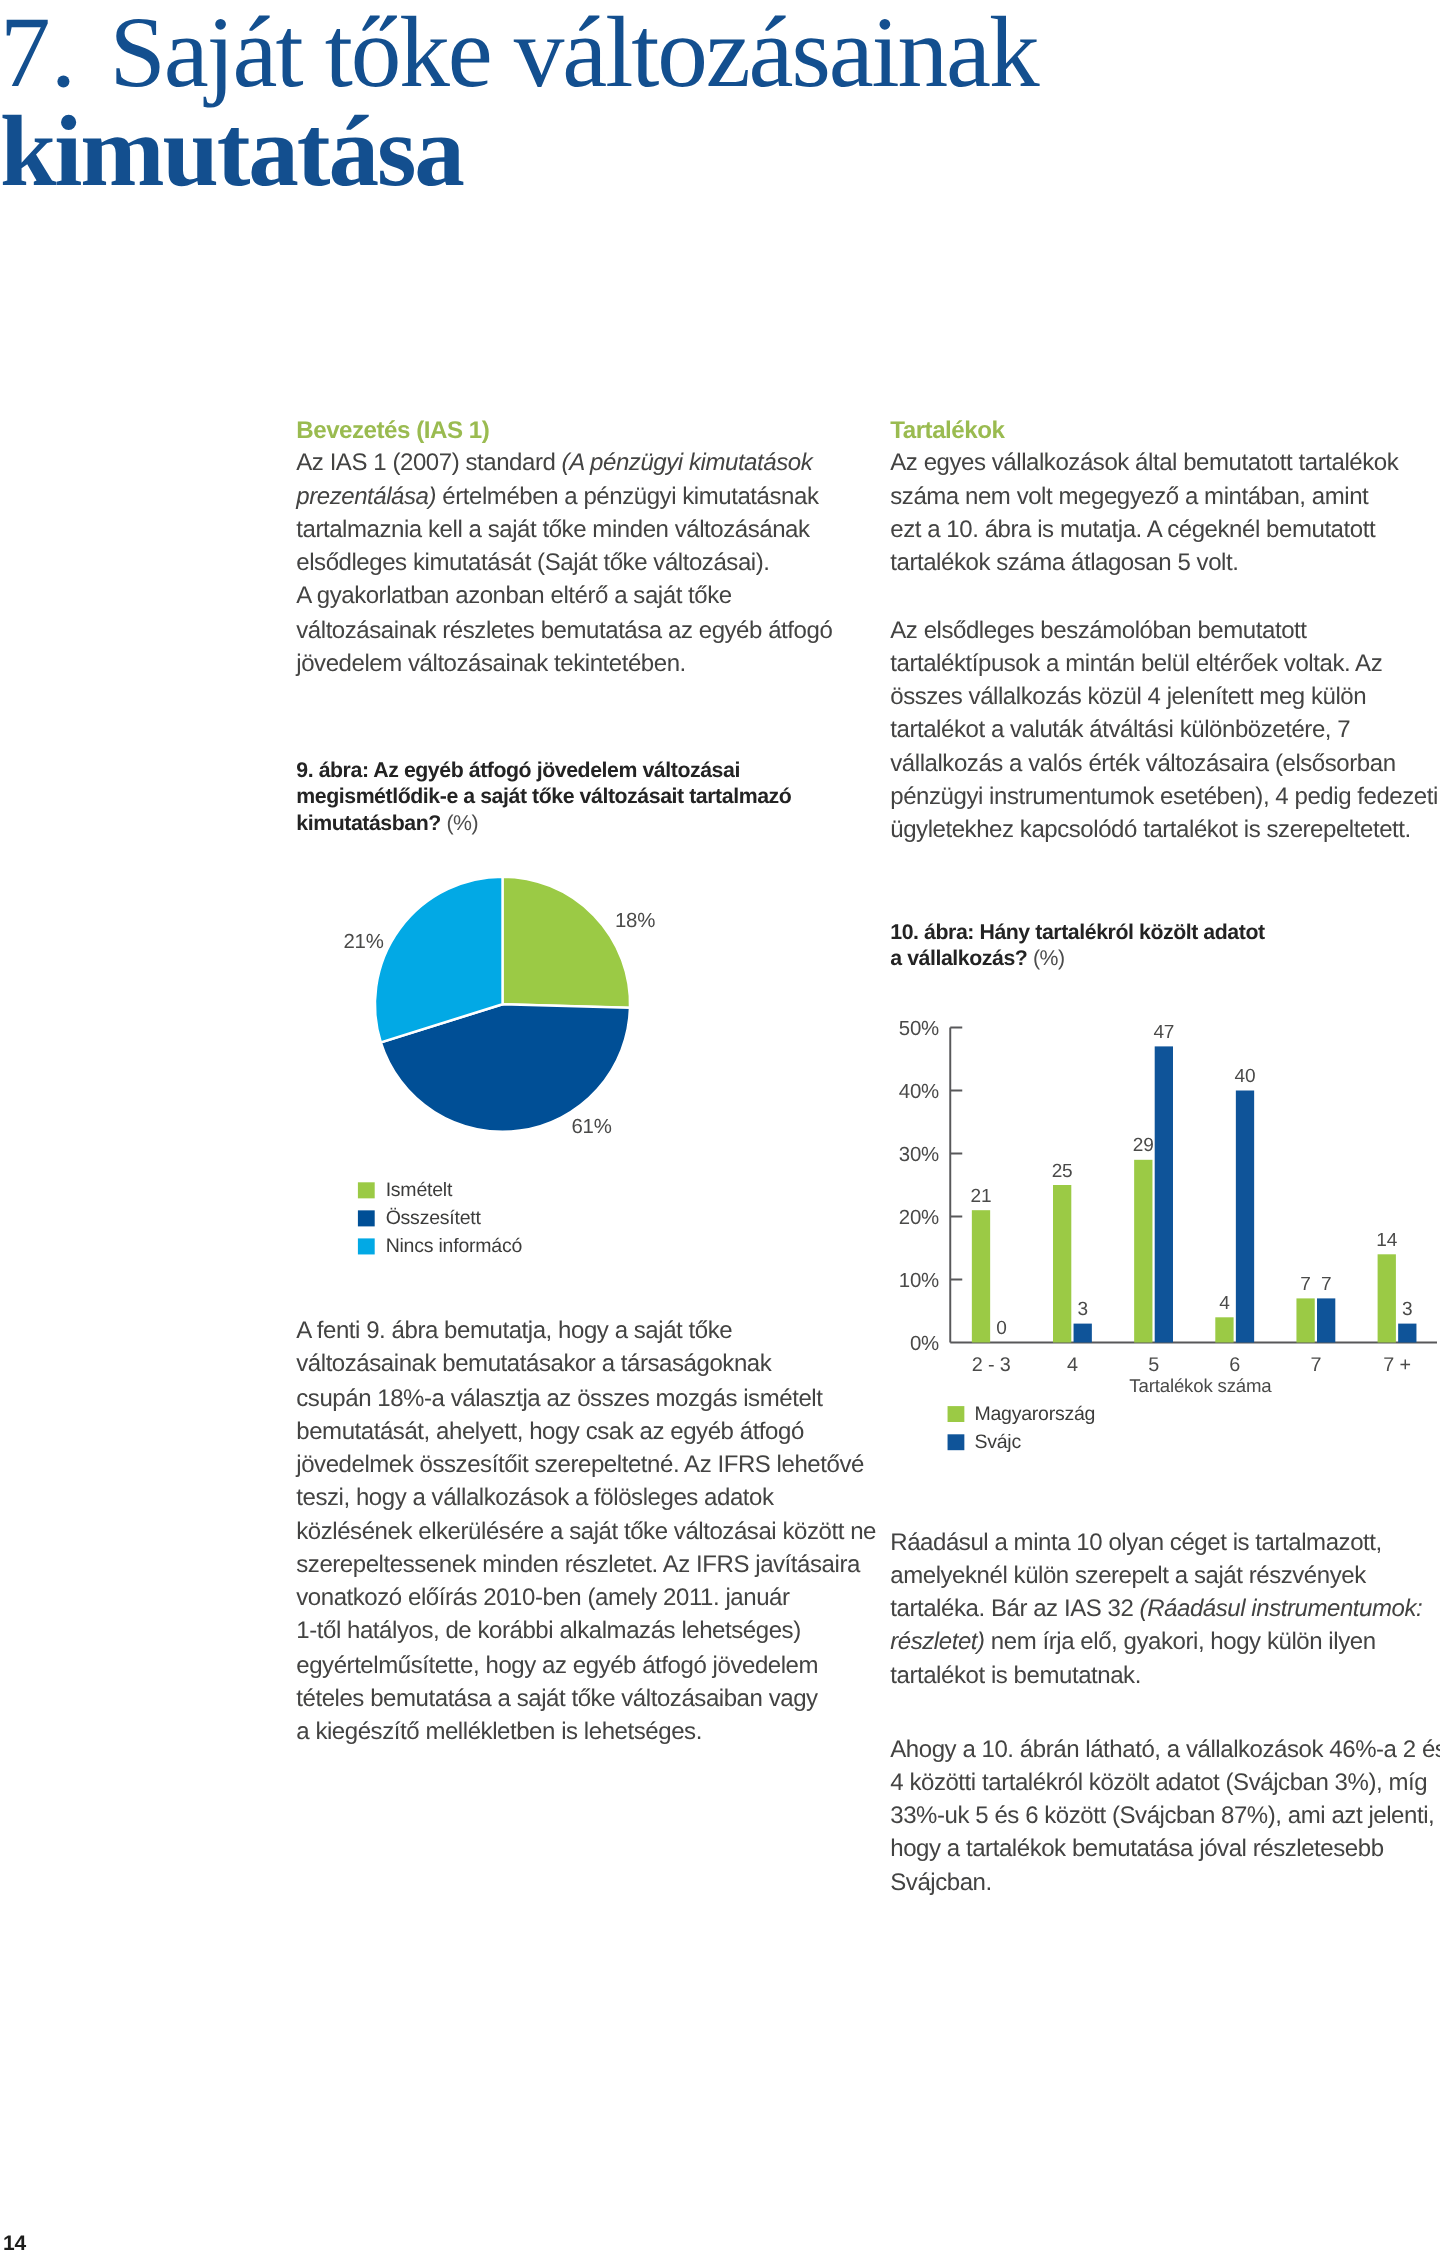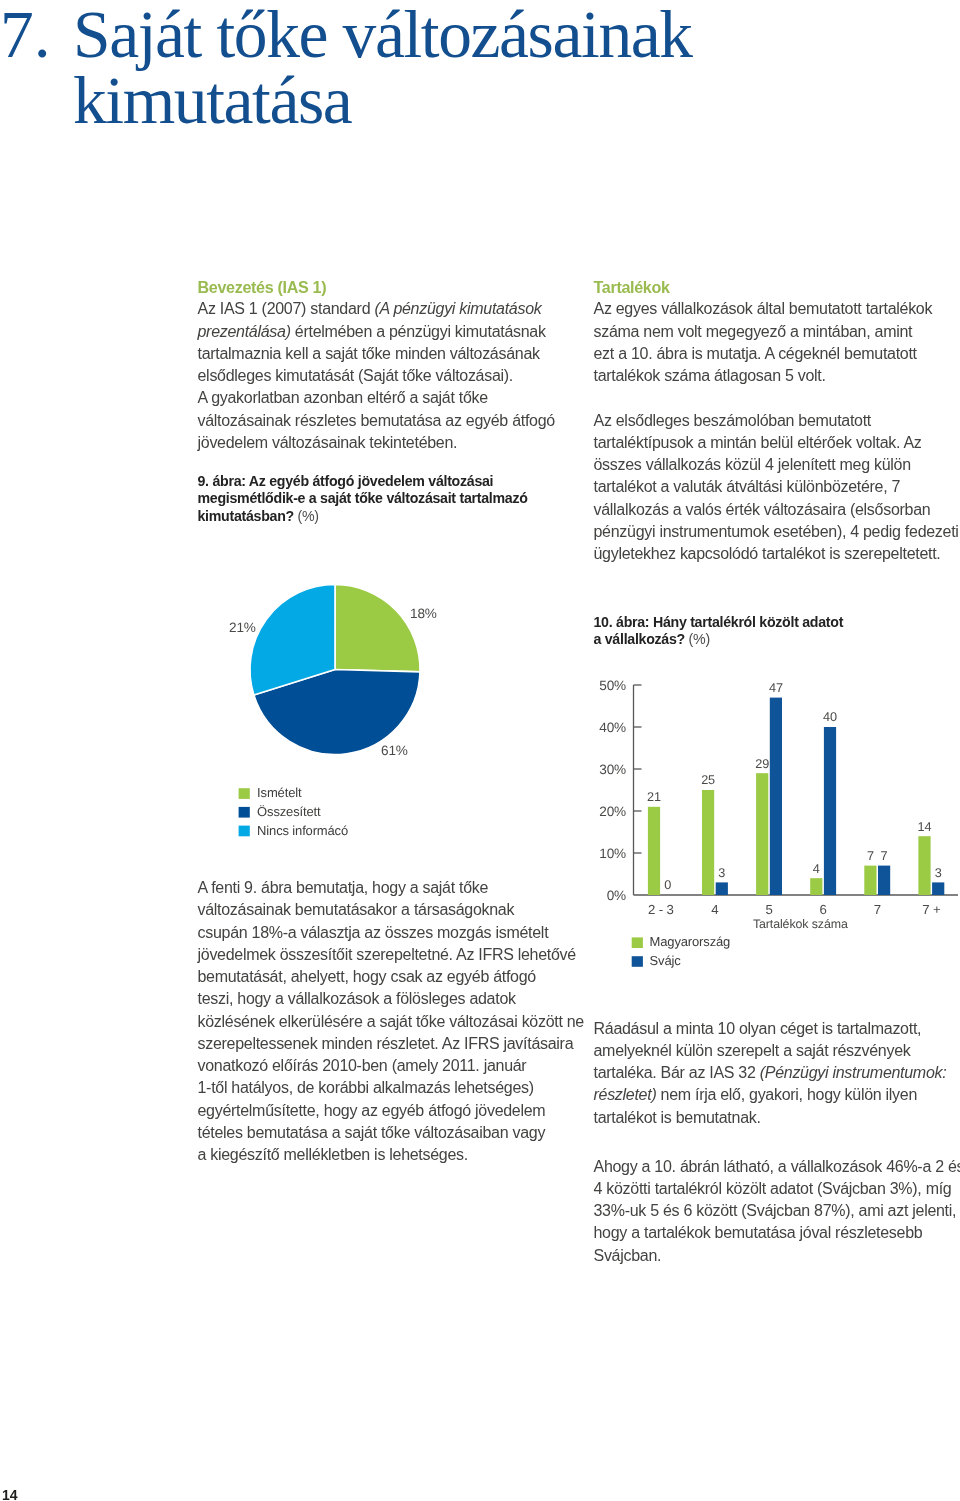--- a/index.html
+++ b/index.html
@@ -7,21 +7,21 @@
   body{width:960px;height:1501px;background:#ffffff;color:#3c3c3b;
        font-family:"Liberation Sans",sans-serif;overflow:hidden;position:relative;
        -webkit-font-smoothing:antialiased;}
   .page{position:absolute;left:0;top:0;width:960px;height:1186px;}
   
   #title{position:absolute;left:0px;top:1.5px;width:940px;margin:0;
          font-family:"Liberation Serif",serif;color:#134F8F;
          font-size:67.5px;line-height:66.1px;font-weight:400;letter-spacing:-1.4px;}
   #title .num{display:inline-block;width:73px;letter-spacing:0;}
   #title .tline{display:block;white-space:nowrap;}
-  #title .tline.ind{padding-left:73px;}
+  #title .tline.ind{font-weight:bold;}
   
   .col{position:absolute;top:0;width:352px;}
   #colL{left:197.5px;}
   #colR{left:593.5px;}
   .blk{position:absolute;left:0;}
   .ln{display:block;font-size:16px;line-height:22.25px;letter-spacing:-0.018em;
       color:#434342;white-space:pre;}
   .sect-head.ln{color:#9ABB50;font-weight:bold;font-size:16.1px;letter-spacing:-0.02em;line-height:22.25px;}
   .cap .ln{font-weight:bold;font-size:14.2px;line-height:17.3px;letter-spacing:-0.02em;color:#232323;}
   .cap .unit{font-weight:normal;font-size:14.2px;color:#4d4d4d;}
@@ -48,33 +48,33 @@
       <div>
           <span class="ln">Az IAS 1 (2007) standard <i>(A pénzügyi kimutatások</i></span>
           <span class="ln"><i>prezentálása)</i> értelmében a pénzügyi kimutatásnak</span>
           <span class="ln">tartalmaznia kell a saját tőke minden változásának</span>
           <span class="ln">elsődleges kimutatását (Saját tőke változásai).</span>
           <span class="ln">A gyakorlatban azonban eltérő a saját tőke</span>
           <span class="ln">változásainak részletes bemutatása az egyéb átfogó</span>
           <span class="ln">jövedelem változásainak tekintetében.</span>
         </div>
     </div>
-    <div class="blk cap" style="top:473px">
+    <div class="blk cap" style="top:506px">
       <div>
           <span class="ln">9. ábra: Az egyéb átfogó jövedelem változásai</span>
           <span class="ln">megismétlődik-e a saját tőke változásait tartalmazó</span>
           <span class="ln">kimutatásban?<span class="unit"> (%)</span></span>
         </div>
     </div>
     <div class="blk" style="top:877px">
         <span class="ln">A fenti 9. ábra bemutatja, hogy a saját tőke</span>
         <span class="ln">változásainak bemutatásakor a társaságoknak</span>
         <span class="ln">csupán 18%-a választja az összes mozgás ismételt</span>
+        <span class="ln">bemutatását, ahelyett, hogy csak az egyéb átfogó</span>
         <span class="ln">jövedelmek összesítőit szerepeltetné. Az IFRS lehetővé</span>
-        <span class="ln">bemutatását, ahelyett, hogy csak az egyéb átfogó</span>
         <span class="ln">teszi, hogy a vállalkozások a fölösleges adatok</span>
         <span class="ln">közlésének elkerülésére a saját tőke változásai között ne</span>
         <span class="ln">szerepeltessenek minden részletet. Az IFRS javításaira</span>
         <span class="ln">vonatkozó előírás 2010-ben (amely 2011. január</span>
         <span class="ln">1-től hatályos, de korábbi alkalmazás lehetséges)</span>
         <span class="ln">egyértelműsítette, hogy az egyéb átfogó jövedelem</span>
         <span class="ln">tételes bemutatása a saját tőke változásaiban vagy</span>
         <span class="ln">a kiegészítő mellékletben is lehetséges.</span>
       </div>
   </div>
@@ -101,21 +101,21 @@
     </div>
     <div class="blk cap" style="top:613.5px">
       <div>
           <span class="ln">10. ábra: Hány tartalékról közölt adatot</span>
           <span class="ln">a vállalkozás?<span class="unit"> (%)</span></span>
         </div>
     </div>
     <div class="blk" style="top:1017.5px">
         <span class="ln">Ráadásul a minta 10 olyan céget is tartalmazott,</span>
         <span class="ln">amelyeknél külön szerepelt a saját részvények</span>
-        <span class="ln">tartaléka. Bár az IAS 32 <i>(Pénzügyi instrumentumok:</i></span>
+        <span class="ln">tartaléka. Bár az IAS 32 <i>(Ráadásul instrumentumok:</i></span>
         <span class="ln"><i>részletet)</i> nem írja elő, gyakori, hogy külön ilyen</span>
         <span class="ln">tartalékot is bemutatnak.</span>
       </div>
     <div class="blk" style="top:1155.5px">
         <span class="ln">Ahogy a 10. ábrán látható, a vállalkozások 46%-a 2 és</span>
         <span class="ln">4 közötti tartalékról közölt adatot (Svájcban 3%), míg</span>
         <span class="ln">33%-uk 5 és 6 között (Svájcban 87%), ami azt jelenti,</span>
         <span class="ln">hogy a tartalékok bemutatása jóval részletesebb</span>
         <span class="ln">Svájcban.</span>
       </div>

